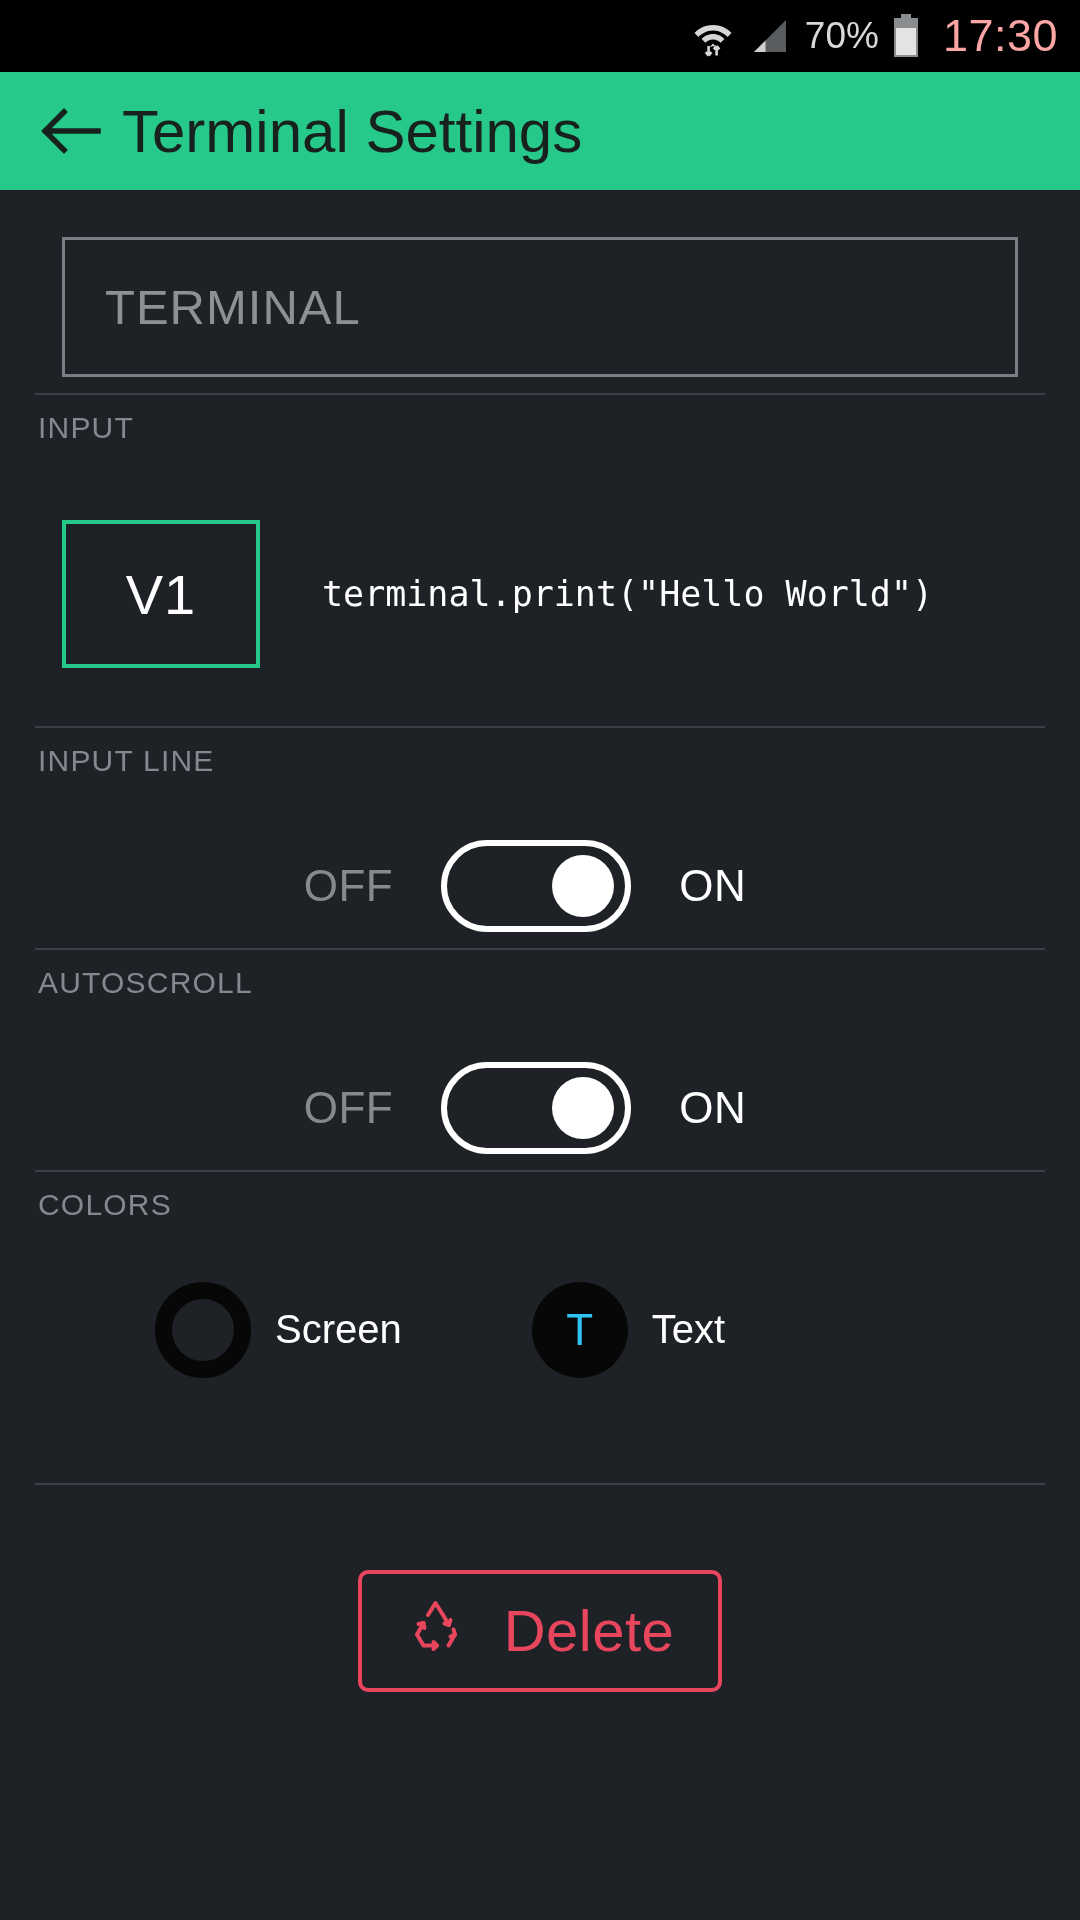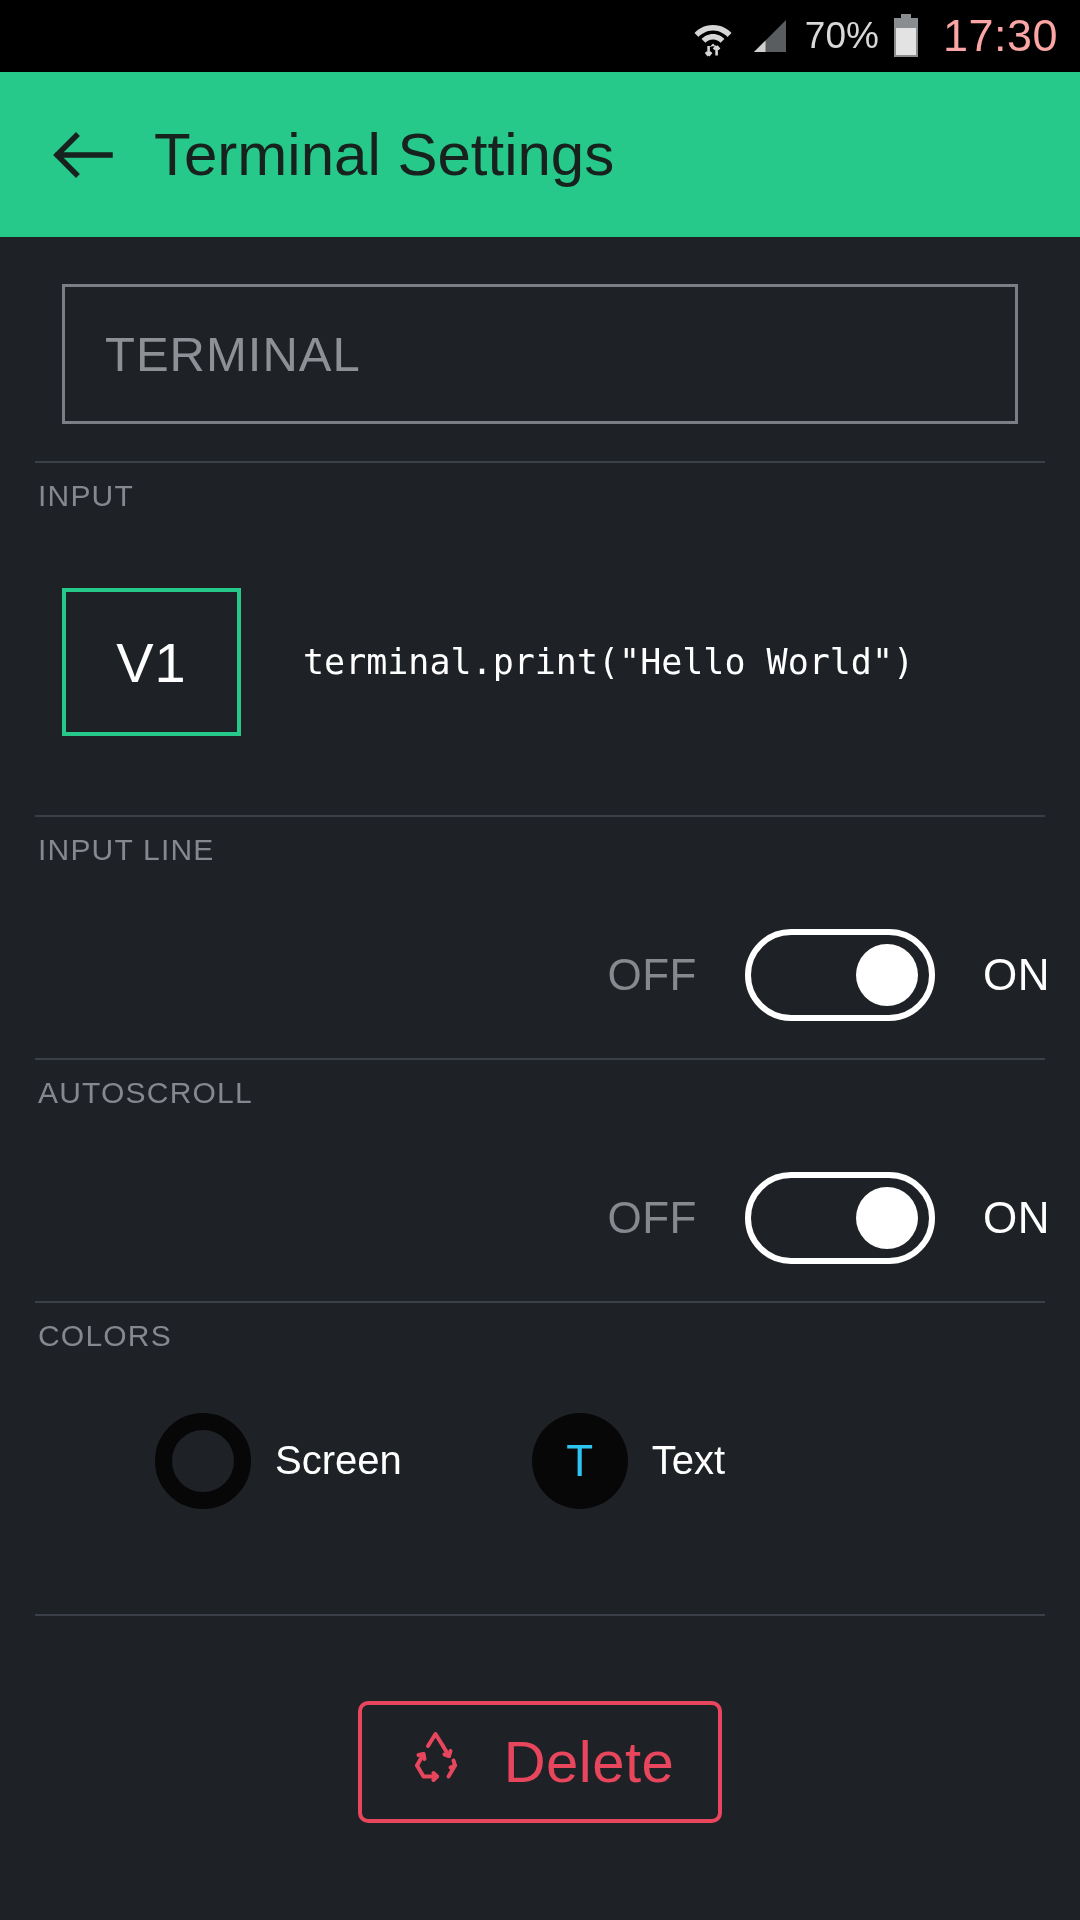--- a/index.html
+++ b/index.html
@@ -31,26 +31,26 @@
   }
   .sb-time{
     font-size:45px;
     color:#fca5a5;
     margin-left:10px;
     letter-spacing:0.5px;
   }
 
   
   .header{
-    height:165px;
+    height:118px;
     background:#27c98b;
     display:flex;
     align-items:center;
-    padding-left:52px;
-    gap:40px;
+    padding-left:40px;
+    gap:20px;
   }
   .back-arrow{ display:flex; align-items:center; cursor:pointer; }
   .header-title{
     font-size:60px;
     color:#17211d;
     font-weight:400;
     letter-spacing:0px;
   }
 
   
@@ -68,21 +68,21 @@
     display:flex;
     align-items:center;
     padding-left:40px;
   }
   .name-field-text{
     font-size:49px;
     color:#8d9196;
     letter-spacing:1px;
   }
 
-  .section{ margin-top:37px; }
+  .section{ margin-top:16px; }
   .divider{
     height:2px;
     background:#3b4048;
     margin:0 35px;
   }
   .section-label{
     font-size:30px;
     color:#85898f;
     letter-spacing:1.2px;
     padding:16px 0 0 38px;
@@ -90,21 +90,21 @@
 
   
   .input-row{
     display:flex;
     align-items:center;
     margin-top:34px;
     padding-left:62px;
     gap:62px;
   }
   .version-btn{
-    width:179px;
+    width:198px;
     height:148px;
     border:4px solid #27c98b;
     display:flex;
     align-items:center;
     justify-content:center;
     cursor:pointer;
     background:#1e2126;
   }
   .version-btn-label{
     font-size:56px;
@@ -116,21 +116,21 @@
     font-size:35px;
     line-height:1.32;
     color:#ffffff;
     white-space:pre;
   }
 
   
   .toggle-row{
     display:flex;
     align-items:center;
-    justify-content:flex-end;
+    justify-content:center;
     gap:48px;
     margin-top:62px;
     padding-right:30px;
   }
   .toggle-side{
     font-size:44px;
     letter-spacing:0.5px;
   }
   .toggle-off{ color:#86898e; }
   .toggle-on{ color:#ffffff; }

